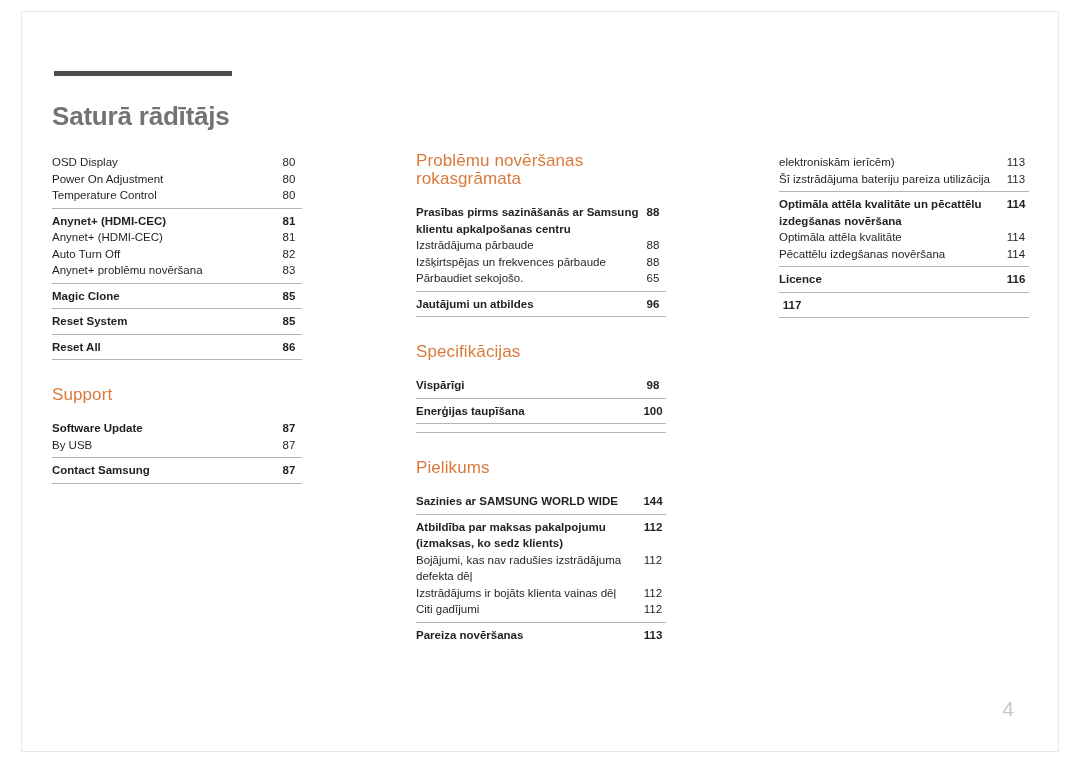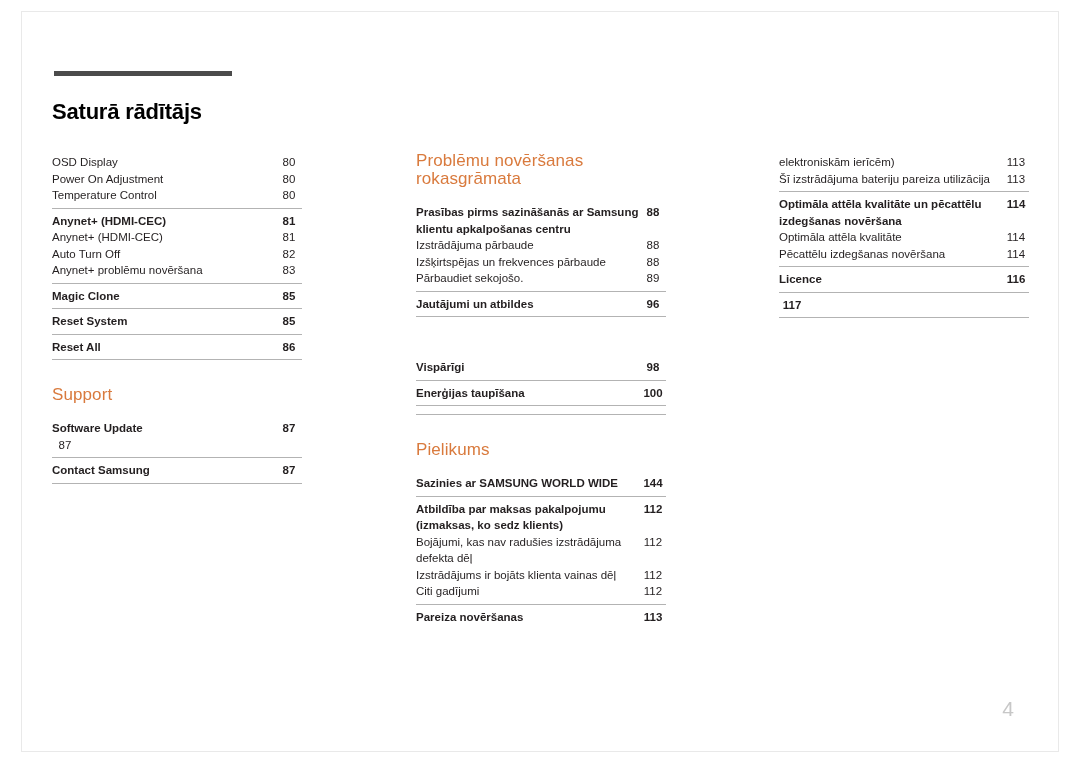--- a/index.html
+++ b/index.html
@@ -37,24 +37,24 @@
     left: 32px;
     top: 59px;
     width: 178px;
     height: 5px;
     background: #4b4b4b;
   }
   .page-title {
     position: absolute;
     left: 30px;
     top: 72px;
-    font-size: 22px;
+    font-size: 26px;
     font-weight: bold;
     letter-spacing: -0.2px;
-    color: #000000;
+    color: #737373;
   }
 
   
   .col {
     position: absolute;
     top: 138px;
   }
   .col1 { left: 30px;  width: 250px; }
   .col2 { left: 394px; width: 250px; }
   .col3 { left: 757px; width: 250px; }
@@ -180,20 +180,21 @@
         <div class="rule"></div>
         <div class="gap-26"></div>
         <div class="sect-head">Support</div>
         <div class="gap-12"></div>
         <div class="gap-4"></div>
         <div class="entry bold">
           <span class="etext">Software Update</span>
           <span class="epage">87</span>
         </div>
         <div class="entry">
+          <span class="etext">By USB</span>
           <span class="epage">87</span>
         </div>
         <div class="gap-4"></div>
         <div class="rule"></div>
         <div class="gap-4"></div>
         <div class="entry bold">
           <span class="etext">Contact Samsung</span>
           <span class="epage">87</span>
         </div>
         <div class="gap-4"></div>
@@ -211,32 +212,33 @@
         <div class="entry">
           <span class="etext">Izstrādājuma pārbaude</span>
           <span class="epage">88</span>
         </div>
         <div class="entry">
           <span class="etext">Izšķirtspējas un frekvences pārbaude</span>
           <span class="epage">88</span>
         </div>
         <div class="entry">
           <span class="etext">Pārbaudiet sekojošo.</span>
-          <span class="epage">89</span>
+          <span class="epage">65</span>
         </div>
         <div class="gap-4"></div>
         <div class="rule"></div>
         <div class="gap-4"></div>
         <div class="entry bold">
           <span class="etext">Jautājumi un atbildes</span>
           <span class="epage">96</span>
         </div>
         <div class="gap-4"></div>
         <div class="rule"></div>
         <div class="gap-26"></div>
+        <div class="sect-head">Specifikācijas</div>
         <div class="gap-12"></div>
         <div class="gap-4"></div>
         <div class="entry bold">
           <span class="etext">Vispārīgi</span>
           <span class="epage">98</span>
         </div>
         <div class="gap-4"></div>
         <div class="rule"></div>
         <div class="gap-4"></div>
         <div class="entry bold">

